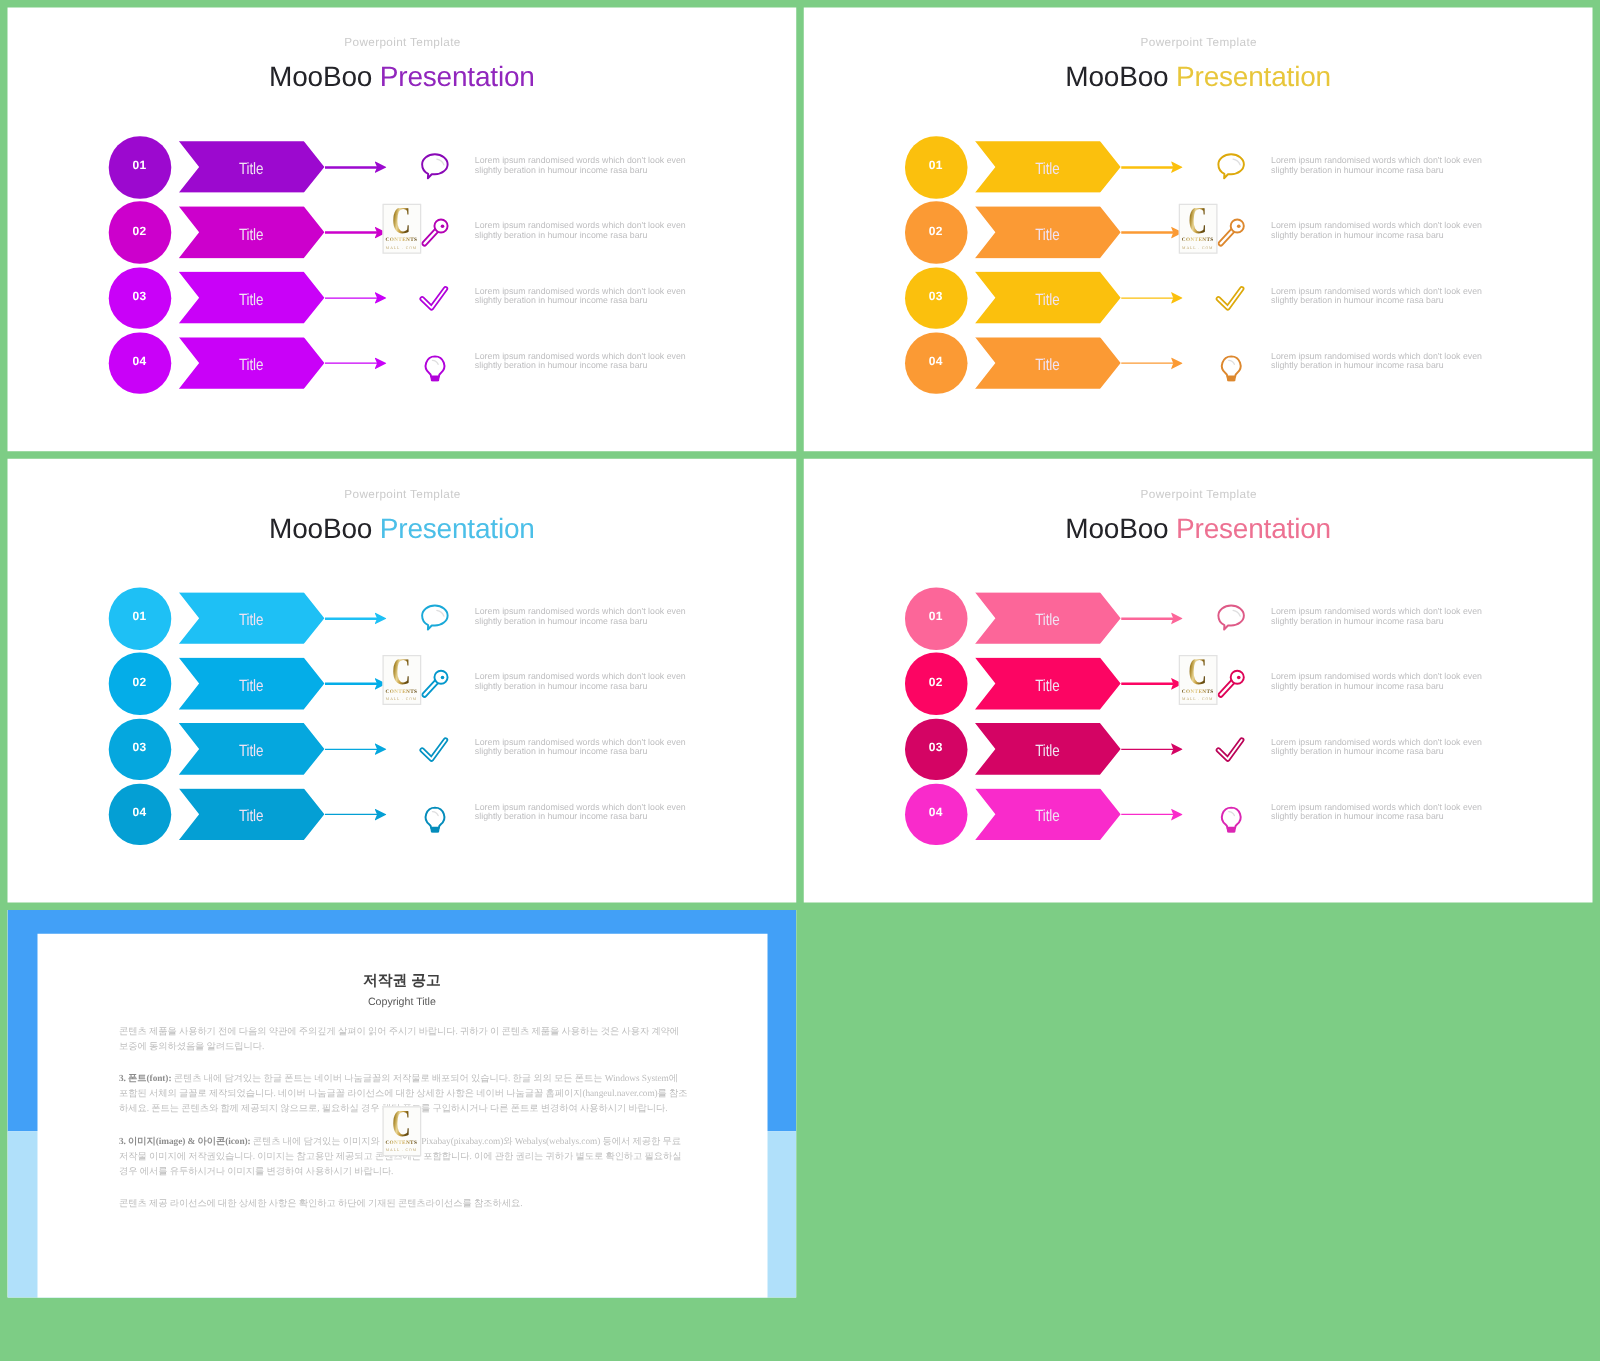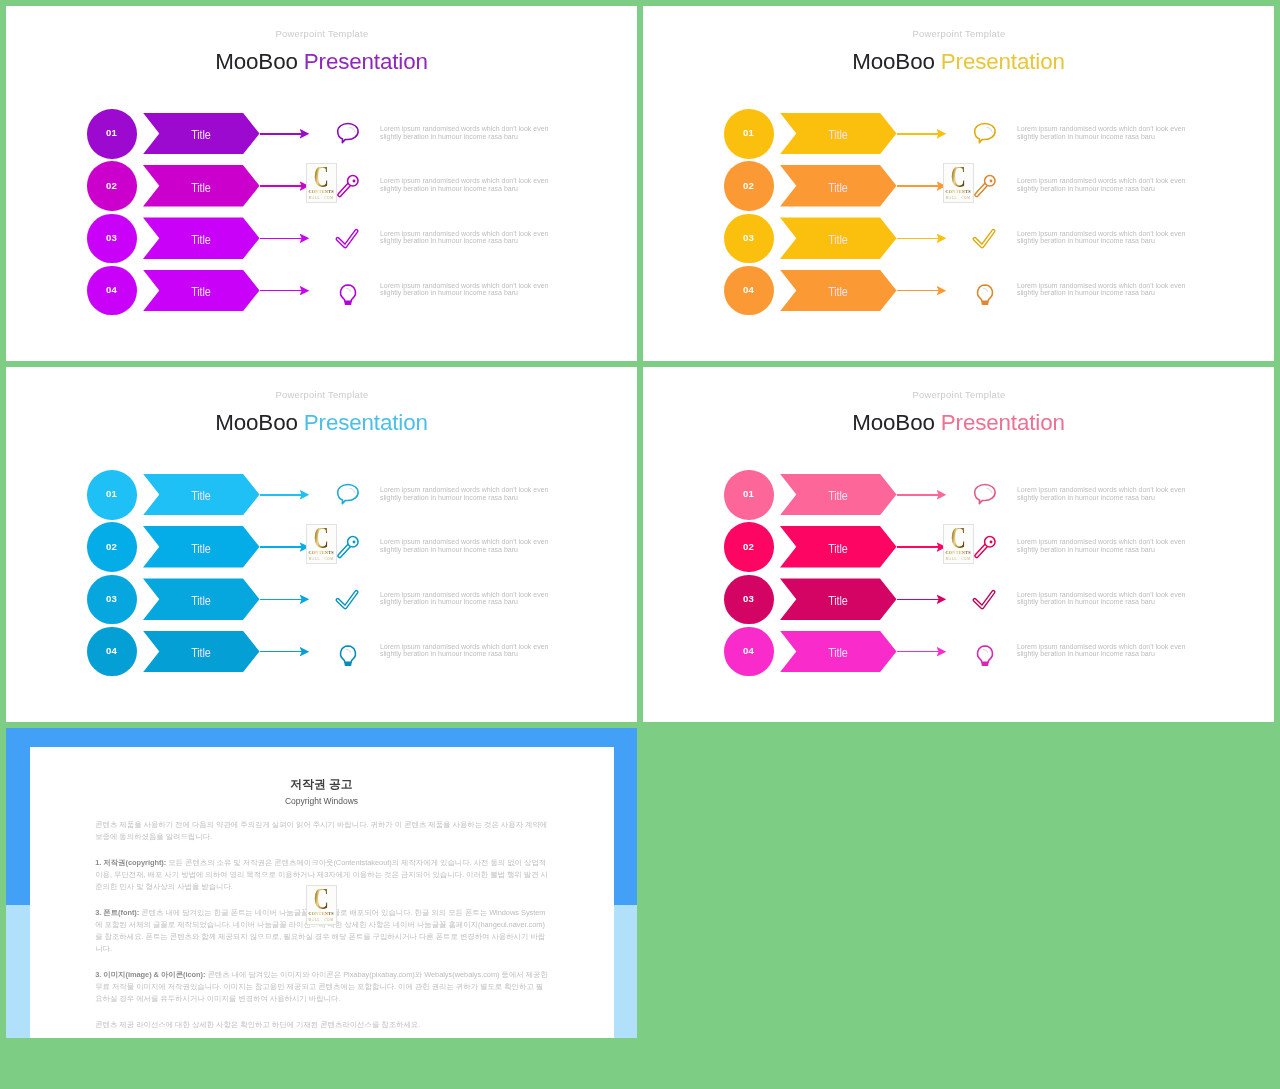--- a/index.html
+++ b/index.html
@@ -54,21 +54,21 @@
   
   .cp-top{position:absolute;left:0;top:0;width:100%;height:177px;background:#4a9bf2;}
   .cp-bot{position:absolute;left:0;top:177px;width:100%;height:177px;background:#b3e0fa;}
   .cp-paper{position:absolute;left:23.8px;top:19px;width:584.1px;height:315.5px;background:#fff;}
   .cp-h1{position:absolute;left:0;right:0;top:50.9px;text-align:center;font-size:11.8px;
          font-weight:700;color:#3f3f3f;line-height:1;}
   .cp-h2{position:absolute;left:0;right:0;top:68.8px;text-align:center;font-size:8.5px;
          color:#585858;line-height:1;}
   .cp-body{position:absolute;left:89.2px;top:90.6px;width:455px;font-size:7.45px;
            line-height:12.05px;color:#bdbdbd;letter-spacing:-.05px;}
-  .cp-body p{margin:0 0 13.9px 0;}
+  .cp-body p{margin:0 0 13.9px 0;font-family:Liberation Serif, serif;}
   .cp-body b{color:#8d8d8d;font-weight:700;}
   .cp-wm{left:299.6px;top:156.8px;}
 </style>
 </head>
 <body>
 
 <div id="root">
     <div class="slide s1">
       <div class="eyebrow">Powerpoint Template</div>
       <div class="maintitle"><span class="b">MooBoo</span> <span class="a" style="color:#9126bd">Presentation</span></div>
@@ -403,24 +403,23 @@
         <span class="wm-c">C</span>
         <span class="wm-n">CONTENTS</span>
         <span class="wm-s">MALL . COM</span>
       </div>
     </div>
     <div class="slide s5">
       <div class="cp-top" style="background:#42a0f7"></div>
       <div class="cp-bot" style="background:#b0e0fa"></div>
       <div class="cp-paper"></div>
       <div class="cp-h1">저작권 공고</div>
-      <div class="cp-h2">Copyright Windows</div>
+      <div class="cp-h2">Copyright Title</div>
       <div class="cp-body">
         <p>콘텐츠 제품을 사용하기 전에 다음의 약관에 주의깊게 살펴이 읽어 주시기 바랍니다. 귀하가 이 콘텐츠 제품을 사용하는 것은 사용자 계약에 보증에 동의하셨음을 알려드립니다.</p>
-        <p><b>1. 저작권(copyright):</b> 모든 콘텐츠의 소유 및 저작권은 콘텐츠메이크아웃(Contentstakeout)의 제작자에게 있습니다. 사전 동의 없이 상업적 이용, 무단전재, 배포 사기 방법에 의하여 영리 목적으로 이용하거나 제3자에게 이용하는 것은 금지되어 있습니다. 이러한 불법 행위 발견 시 준의한 민사 및 형사상의 사법을 받습니다.</p>
         <p><b>3. 폰트(font):</b> 콘텐츠 내에 담겨있는 한글 폰트는 네이버 나눔글꼴의 저작물로 배포되어 있습니다. 한글 외의 모든 폰트는 Windows System에 포함된 서체의 글꼴로 제작되었습니다. 네이버 나눔글꼴 라이선스에 대한 상세한 사항은 네이버 나눔글꼴 홈페이지(hangeul.naver.com)를 참조하세요. 폰트는 콘텐츠와 함께 제공되지 않으므로, 필요하실 경우 해당 폰트를 구입하시거나 다른 폰트로 변경하여 사용하시기 바랍니다.</p>
         <p><b>3. 이미지(image) &amp; 아이콘(icon):</b> 콘텐츠 내에 담겨있는 이미지와 아이콘은 Pixabay(pixabay.com)와 Webalys(webalys.com) 등에서 제공한 무료 저작물 이미지에 저작권있습니다. 이미지는 참고용만 제공되고 콘텐츠에는 포함합니다. 이에 관한 권리는 귀하가 별도로 확인하고 필요하실 경우 에서를 유두하시거나 이미지를 변경하여 사용하시기 바랍니다.</p>
         <p>콘텐츠 제공 라이선스에 대한 상세한 사항은 확인하고 하단에 기재된 콘텐츠라이선스를 참조하세요.</p>
       </div>
       <div class="wm cp-wm" style="">
         <span class="wm-c">C</span>
         <span class="wm-n">CONTENTS</span>
         <span class="wm-s">MALL . COM</span>
       </div>
     </div>

